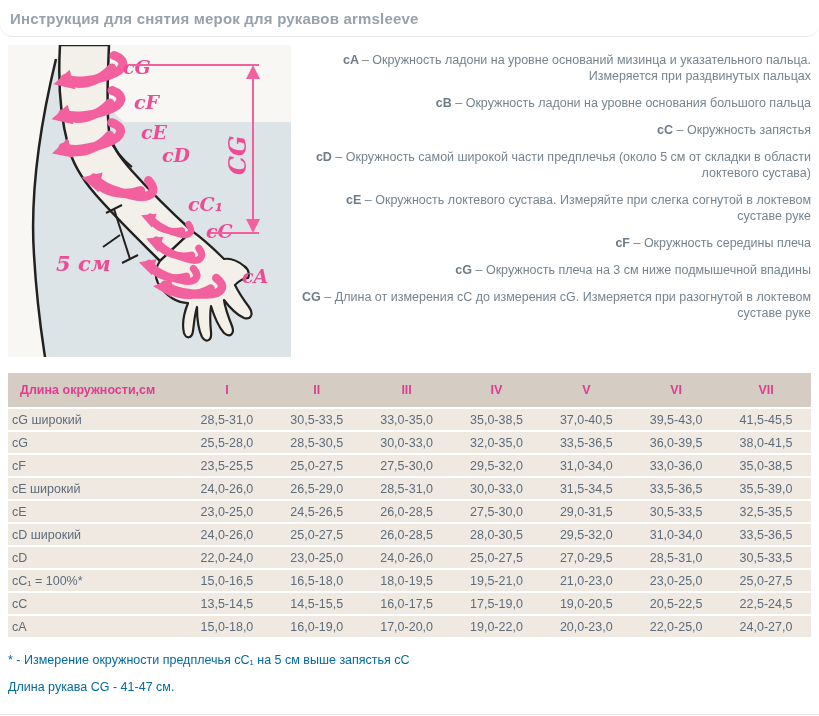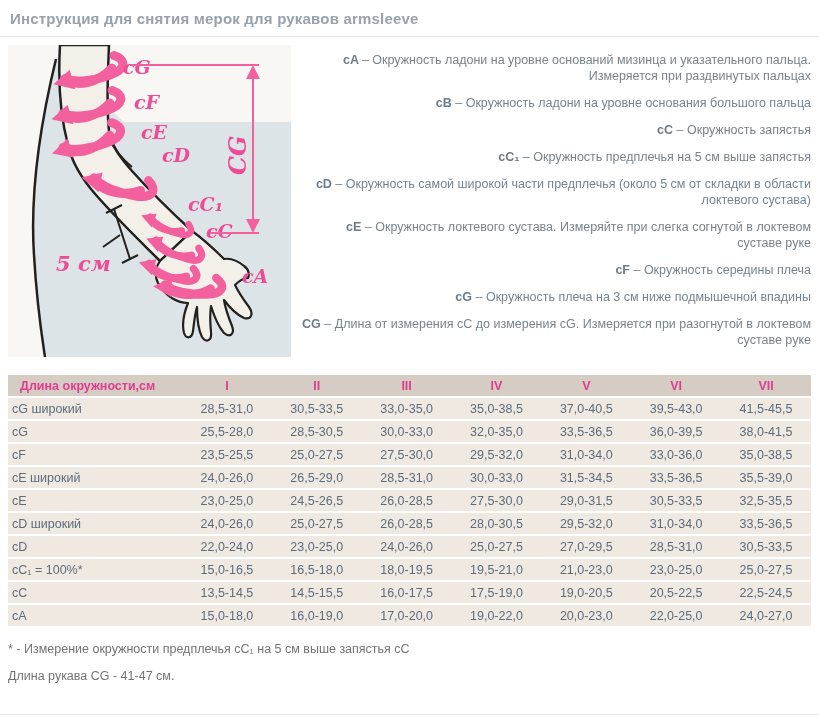--- a/index.html
+++ b/index.html
@@ -5,20 +5,21 @@
   html,body{margin:0;padding:0;background:#ffffff;}
   body{
     width:819px;height:716px;position:relative;overflow:hidden;
     font-family:"Liberation Sans",sans-serif;
     -webkit-font-smoothing:antialiased;
   }
   
   .page-header{
     padding:10px 10px 9px 10px;
     border-bottom:1px solid #e6e6e6;
+    border-radius:13px;
   }
   .page-title{
     font-size:15px;font-weight:bold;color:#97a2ac;letter-spacing:.2px;
   }
   
   .content{display:flex;padding:8px 8px 0 8px;}
   .diagram-wrap{width:283px;height:312px;flex:none;}
   .descriptions{
     margin-left:10px;width:512px;
     font-size:12.5px;line-height:16px;color:#76848f;
@@ -27,29 +28,29 @@
   .desc-item{margin:6px 0 11px 0;text-align:right;}
   .desc-term{font-weight:bold;color:#6e7c88;}
   
   table.sizes{
     margin:14px 8px 0 8px;width:803px;
     border-collapse:separate;border-spacing:0 2px;
     font-size:12.5px;table-layout:fixed;
   }
   table.sizes th{
     background:#d5ccc4;color:#e03c90;font-weight:bold;
-    height:21px;padding:0 4px;text-align:center;font-size:12.5px;
+    height:34px;padding:0 4px;text-align:center;font-size:12.5px;
   }
   table.sizes th.lbl{text-align:left;padding-left:12px;width:158px;}
   table.sizes td{
     background:#efe9e2;color:#5d6c7b;height:21px;padding:0 4px;text-align:center;
   }
   table.sizes td.lbl{text-align:left;padding-left:4px;}
   
-  .footnote{margin:14px 0 0 8px;font-size:12.5px;color:#737373;}
+  .footnote{margin:14px 0 0 8px;font-size:12.5px;color:#0369a1;}
   .footnote + .footnote{margin-top:13px;}
   .bottom-divider{position:absolute;left:0;right:0;bottom:1px;border-top:1px solid #e6e6e6;}
   
   .band-label{font-family:"DejaVu Serif",serif;font-style:italic;font-weight:bold;}
 </style>
 </head>
 <body>
 
 <div class="page-header">
   <div class="page-title">Инструкция для снятия мерок для рукавов armsleeve</div>
@@ -145,21 +146,20 @@
         <path d="M 95,202 L 112,190"></path>
       </g>
       <text x="48" y="226" fill="#ee4b94" font-size="21" class="band-label">5 см</text>
     </svg>
   </div>
 
   <div class="descriptions">
       <div class="desc-item"><span class="desc-term">cA </span><span>– Окружность ладони на уровне оснований мизинца и указательного пальца. Измеряется при раздвинутых пальцах</span></div>
       <div class="desc-item"><span class="desc-term">cB </span><span>– Окружность ладони на уровне основания большого пальца</span></div>
       <div class="desc-item"><span class="desc-term">cC </span><span>– Окружность запястья</span></div>
-      <div class="desc-item"><span class="desc-term">cC₁ </span><span>– Окружность предплечья на 5 см выше запястья</span></div>
       <div class="desc-item"><span class="desc-term">cD </span><span>– Окружность самой широкой части предплечья (около 5 см от складки в области локтевого сустава)</span></div>
       <div class="desc-item"><span class="desc-term">cE </span><span>– Окружность локтевого сустава. Измеряйте при слегка согнутой в локтевом суставе руке</span></div>
       <div class="desc-item"><span class="desc-term">cF </span><span>– Окружность середины плеча</span></div>
       <div class="desc-item"><span class="desc-term">cG </span><span>– Окружность плеча на 3 см ниже подмышечной впадины</span></div>
       <div class="desc-item"><span class="desc-term">CG </span><span>– Длина от измерения cC до измерения cG. Измеряется при разогнутой в локтевом суставе руке</span></div>
     </div>
 </div>
 
 <table class="sizes">
   <thead>

